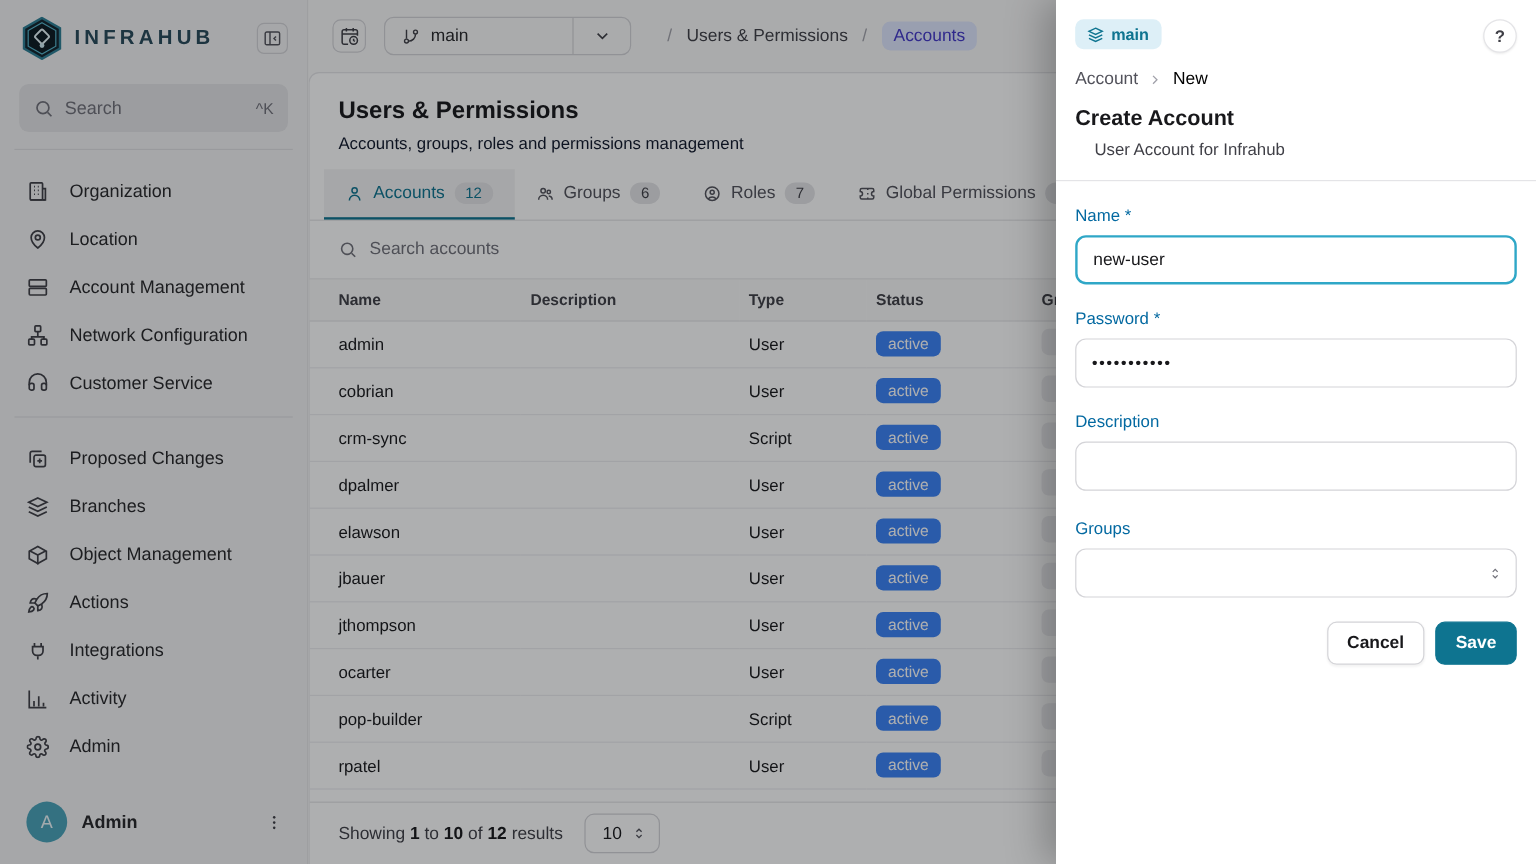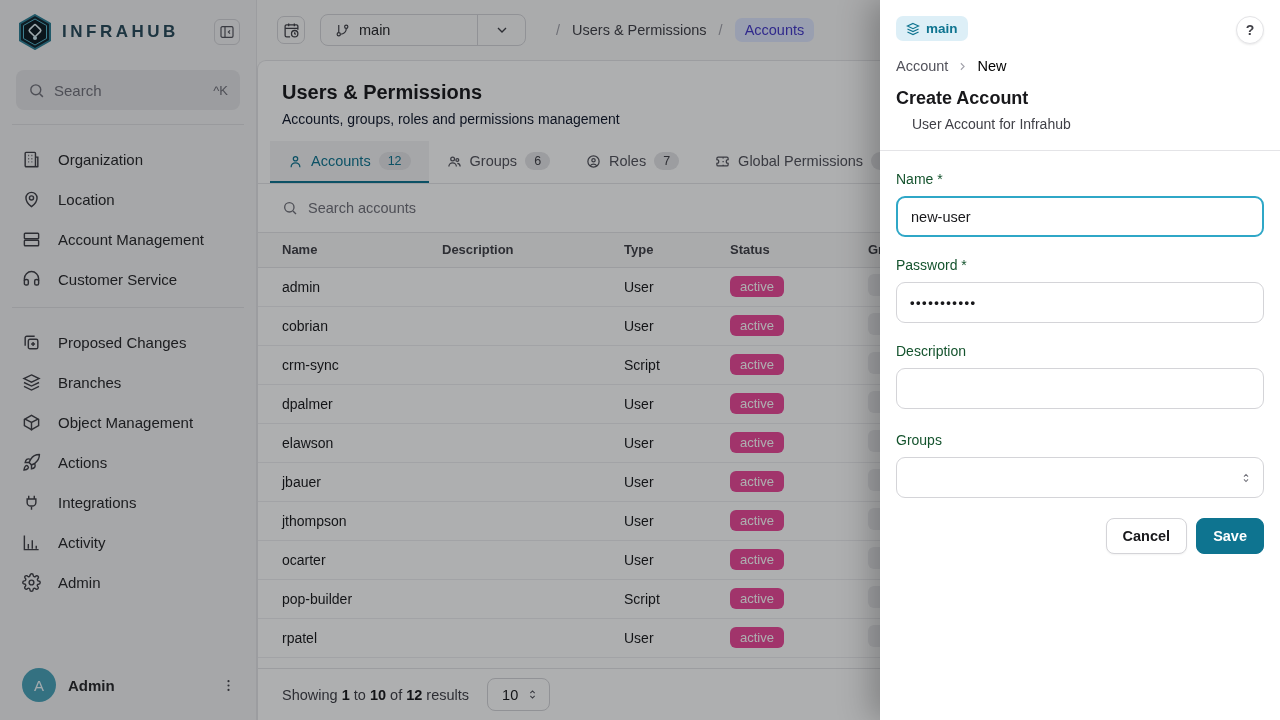--- a/index.html
+++ b/index.html
@@ -66,21 +66,21 @@
                         font-family:"Liberation Sans", sans-serif; background:transparent; }
   .table-search input::placeholder { color:#71717a; }
   .table-search .sicon { color:#71717a; display:flex; }
 
   .tbl { width:1030px; border-collapse:collapse; table-layout:fixed; flex:none; }
   .tbl th { text-align:left; font-size:13px; font-weight:600; color:#3f3f46; background:#fafafa;
             height:34px; padding:0 8px; border-bottom:1px solid #e4e4e7; }
   .tbl td { height:39px; padding:0 8px; font-size:14px; color:#18181b; border-bottom:1px solid #ededf0; }
   .tbl th:first-child, .tbl td:first-child { padding-left:24px; }
   .col-name{width:176px}.col-desc{width:182px}.col-type{width:106px}.col-status{width:138px}
-  .badge-active { display:inline-block; background:#ec4899; color:#ffffff; font-size:13px;
+  .badge-active { display:inline-block; background:#3b82f6; color:#ffffff; font-size:13px;
                   border-radius:6px; padding:3px 10px; }
   .group-frag { display:inline-block; width:34px; height:22px; background:#ededf0; border-radius:6px; }
   .tbl-fill { flex:1; }
   .pagination { border-top:1px solid #e4e4e7; display:flex; align-items:center; padding:10px 24px; flex:none; height:52px; }
   .pag-text { font-size:14.5px; color:#3f3f46; }
   .pag-text b { color:#18181b; }
   .page-size { margin-left:18px; display:flex; align-items:center; gap:8px; border:1px solid #d4d4d8;
                border-radius:8px; height:33px; padding:0 10px 0 14px; background:#fff; color:#18181b;
                font-size:14.5px; cursor:pointer; }
   .page-size .psicon { display:flex; color:#52525b; }
@@ -97,21 +97,21 @@
   .help-btn { width:28px; height:28px; border-radius:50%; border:1px solid #e4e4e7; background:#fff;
               box-shadow:0 1px 2px rgba(0,0,0,0.08); color:#3f3f46; font-size:14px; font-weight:bold;
               display:flex; align-items:center; justify-content:center; cursor:pointer; }
   .d-crumbs { display:flex; align-items:center; margin-top:14px; font-size:14.5px; }
   .d-crumb-parent { color:#52525b; cursor:pointer; }
   .d-crumb-sep { display:flex; color:#a1a1aa; margin:0 8px; }
   .d-crumb-current { color:#000000; }
   .d-title { font-size:18px; font-weight:bold; color:#18181b; margin-top:14px; }
   .d-sub { font-size:14px; color:#3f3f46; margin:7px 0 18px 16px; }
   .d-form { padding:20px 16px; overflow:auto; }
-  .f-label { font-size:14px; color:#14532d; margin-bottom:9px; }
+  .f-label { font-size:14px; color:#0369a1; margin-bottom:9px; }
   .f-group { margin-bottom:20px; }
   .f-input { width:100%; height:41px; border:1px solid #d4d4d8; border-radius:9px; padding:0 13px;
              font-size:14.5px; color:#18181b; font-family:"Liberation Sans", sans-serif; outline:none; background:#fff; }
   .f-input.focused { border:2px solid #2fa7c7; }
   .f-input.pw { letter-spacing:1.5px; font-weight:bold; font-size:13px; }
   .f-textarea { width:100%; height:41px; border:1px solid #d4d4d8; border-radius:9px; padding:10px 13px;
                 font-size:14.5px; resize:none; font-family:"Liberation Sans", sans-serif; outline:none; }
   .f-select { width:100%; height:41px; border:1px solid #d4d4d8; border-radius:9px; display:flex;
               align-items:center; justify-content:flex-end; padding:0 10px; color:#71717a; cursor:pointer; background:#fff; }
   .form-actions { display:flex; justify-content:flex-end; gap:9px; margin-top:18px; }
@@ -187,20 +187,31 @@
             <rect x="3" y="4" width="18" height="7" rx="1"></rect>
               <rect x="3" y="13" width="18" height="7" rx="1"></rect>
             <path d="M6.5 7.5h.01M10 7.5h.01M6.5 16.5h.01M10 16.5h.01"></path>
           </svg>
         </span>
         <span>Account Management</span>
       </div>
       <div class="nav-item">
         <span class="nicon">
           <svg width="19" height="19" viewBox="0 0 24 24" fill="none" stroke="currentColor" stroke-width="1.8">
+            <rect x="9" y="2" width="6" height="6" rx="1"></rect>
+              <rect x="2.5" y="16" width="6" height="6" rx="1"></rect>
+            <rect x="15.5" y="16" width="6" height="6" rx="1"></rect>
+              <path d="M12 8v4M5.5 16v-2.5h13V16M12 12v1.5"></path>
+          </svg>
+        </span>
+        <span>Network Configuration</span>
+      </div>
+      <div class="nav-item">
+        <span class="nicon">
+          <svg width="19" height="19" viewBox="0 0 24 24" fill="none" stroke="currentColor" stroke-width="1.8">
             <path d="M3 14v-3a9 9 0 0 1 18 0v3"></path>
             <path d="M3 14a2 2 0 0 1 2-2h1a2 2 0 0 1 2 2v3a2 2 0 0 1-2 2H5a2 2 0 0 1-2-2zM21 14a2 2 0 0 0-2-2h-1a2 2 0 0 0-2 2v3a2 2 0 0 0 2 2h1a2 2 0 0 0 2-2z"></path>
           </svg>
         </span>
         <span>Customer Service</span>
       </div>
     </nav>
 
     <div class="side-divider"></div>
 

